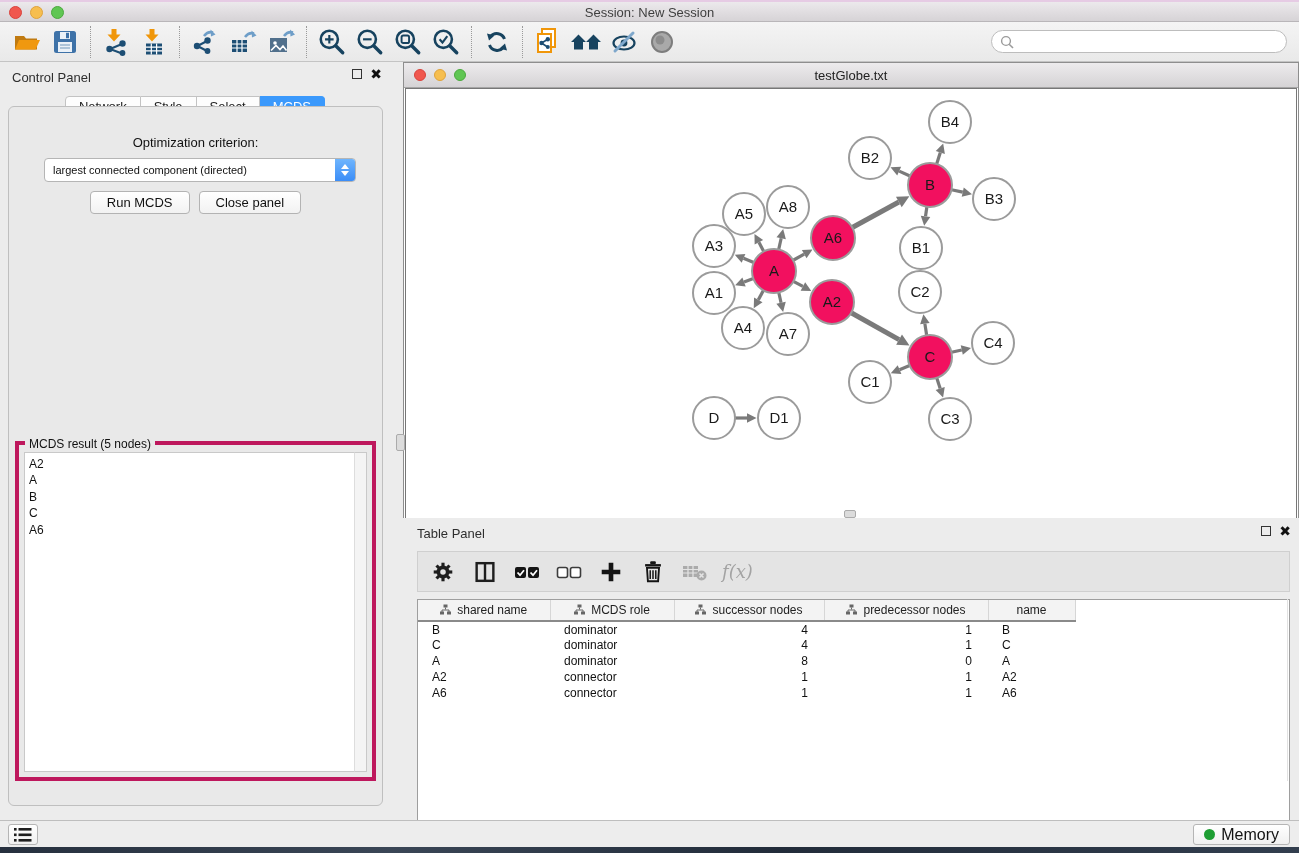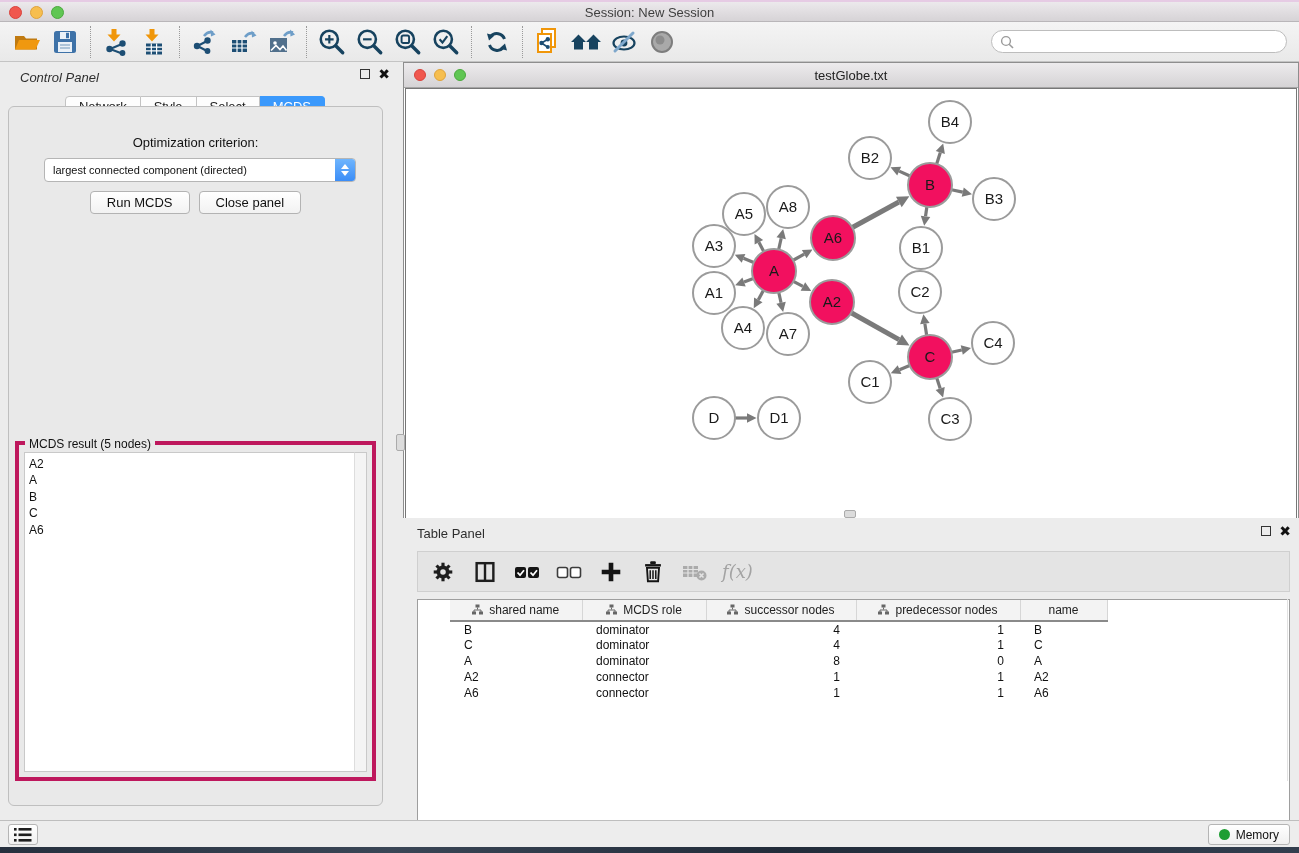--- a/index.html
+++ b/index.html
@@ -22,21 +22,21 @@
     background:linear-gradient(#F4F4F4,#E9E9E9); border-bottom:1px solid #C4C4C4;
     display:flex; align-items:center; padding:0 8px; }
   .tb-btn { width:38px; height:34px; display:flex; align-items:center; justify-content:center; background:transparent; border:none; cursor:default; }
   .tb-sep { width:1px; height:32px; border-left:1px dotted #9A9A9A; margin:0 6px; }
   .search-wrap { margin-left:auto; width:296px; height:23px; background:#fff; border:1px solid #BDBDBD; border-radius:12px;
     display:flex; align-items:center; padding:0 8px; margin-right:4px; }
   .search-wrap input { border:none; outline:none; flex:1; font-size:12px; background:transparent; margin-left:5px; }
 
   
   .control-panel { position:absolute; left:0; top:62px; width:390px; height:758px; background:#ECECEC; }
-  .panel-head { position:absolute; left:8px; top:0; width:100%; height:28px;font-style:italic; }
+  .panel-head { position:absolute; left:0; top:0; width:100%; height:28px; }
   .panel-head .ptitle { position:absolute; left:12px; top:8px; font-size:13px; color:#2E2E2E; }
   .win-ctrls { position:absolute; right:8px; top:7px; display:flex; gap:8px; align-items:center; }
   .float-box { width:10px; height:10px; border:1.5px solid #333; display:inline-block; }
   .close-x { font-size:14px; font-weight:bold; color:#111; line-height:10px; }
 
   .cp-tabs { position:absolute; left:0; top:34px; width:100%; display:flex; justify-content:center; }
   .tab { height:21px; padding:0 13px; font-size:13px; background:#FDFDFD; border:1px solid #C3C3C3; border-left:none;
     display:flex; align-items:center; color:#1E1E1E; }
   .tab:first-child { border-left:1px solid #C3C3C3; border-radius:4px 0 0 4px; }
   .tab:last-child { border-radius:0 4px 4px 0; }
@@ -78,39 +78,39 @@
   .split-handle-h { position:absolute; left:844px; top:510px; width:12px; height:8px; background:#DCDCDC; border:1px solid #ABABAB; border-radius:2px; }
 
   
   .table-panel { position:absolute; left:403px; top:518px; width:896px; height:302px; background:#ECECEC; }
   .table-panel .ptitle { position:absolute; left:14px; top:8px; font-size:13px; color:#2E2E2E; }
   .tp-toolbar { position:absolute; left:14px; top:33px; right:9px; height:41px; background:#E4E4E4; border:1px solid #CFCFCF;
     display:flex; align-items:center; gap:12px; padding:8px 10px; }
   .tp-btn { width:30px; height:32px; display:flex; align-items:center; justify-content:center; background:transparent; border:none; }
   .fx-label { font-size:18px; font-style:italic; font-family:"DejaVu Serif","Liberation Serif",serif; color:#A3A3A3; }
 
-  .tp-table { position:absolute; left:14px; top:81px; right:9px; height:230px; background:#fff; border:1px solid #9E9E9E; overflow:hidden;padding-left:32px; }
+  .tp-table { position:absolute; left:14px; top:81px; right:9px; height:230px; background:#fff; border:1px solid #9E9E9E; overflow:hidden; }
   table.data { border-collapse:collapse; table-layout:fixed; font-size:12px; color:#111; }
   table.data th { height:21px; background:#F3F3F3; border-right:1px solid #D6D6D6; border-bottom:2px solid #8A8A8A;
     font-weight:normal; color:#222; text-align:center; white-space:nowrap; }
   table.data th .hicon { display:inline-block; vertical-align:-1px; margin-right:6px; }
   table.data td { height:16px; white-space:nowrap; }
   td.al { text-align:left; padding-left:14px; }
   td.ar { text-align:right; padding-right:16px; }
   .tp-scroll { position:absolute; top:81px; right:9px; width:3px; height:182px; border-left:1px solid #E2E2E2; }
 
   .tp-tabs { position:absolute; left:0; right:0; top:272px; display:flex; justify-content:center; }
   .tp-tabs .tab { height:22px; font-size:13px; }
 
   
   .statusbar { position:absolute; left:0; top:820px; width:1299px; height:27px; background:#EDEDED; border-top:1px solid #BEBEBE; }
   .list-btn { position:absolute; left:8px; top:3px; width:30px; height:21px; background:linear-gradient(#FFF,#F0F0F0);
     border:1px solid #B5B5B5; border-radius:3px; display:flex; align-items:center; justify-content:center; }
   .memory-btn { position:absolute; right:9px; top:3px; height:21px; background:linear-gradient(#FFF,#F0F0F0);
-    border:1px solid #B5B5B5; border-radius:3px; display:flex; align-items:center; gap:6px; padding:0 10px; font-size:12px; color:#111; }
+    border:1px solid #B5B5B5; border-radius:3px; display:flex; align-items:center; gap:6px; padding:0 10px; font-size:16px; color:#111; }
   .mem-dot { width:11px; height:11px; border-radius:50%; background:#1E9E33; }
   .desktop-strip { position:absolute; left:0; top:847px; width:1299px; height:6px;
     background:linear-gradient(90deg,#26303E,#3A4656 30%,#222C3A 60%,#323E4E); }
 </style>
 </head>
 <body>
 
 <div class="app">
 
   <div class="titlebar">

